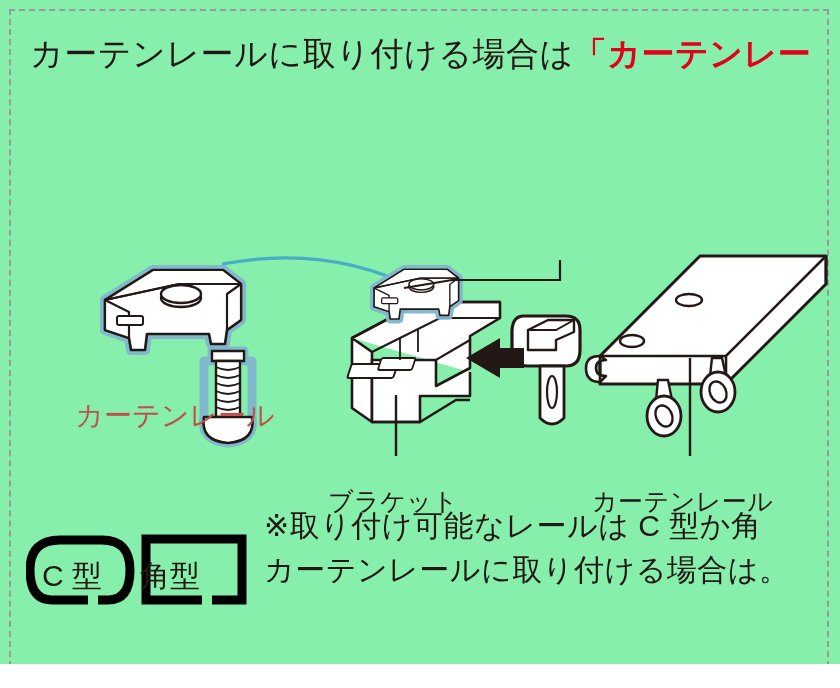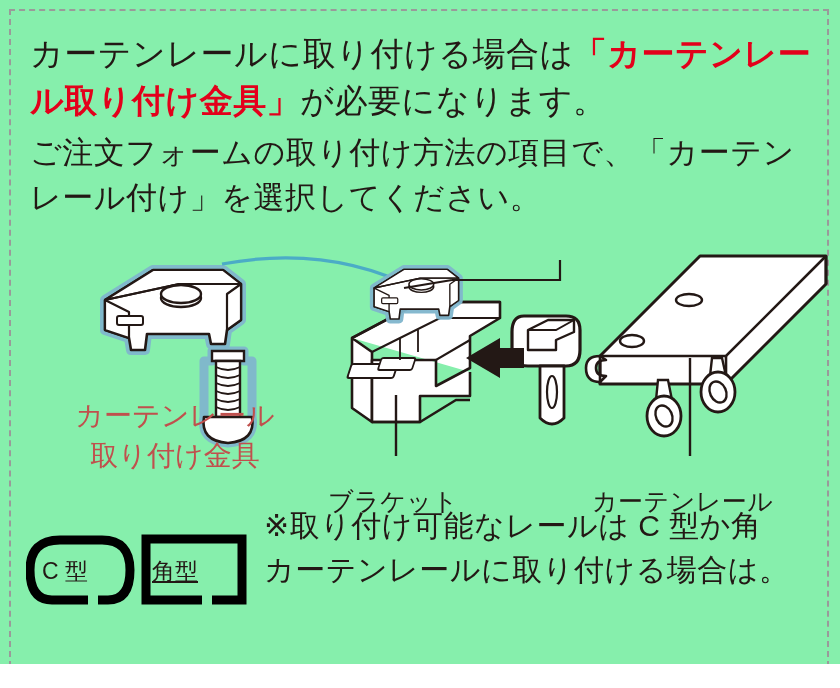--- a/index.html
+++ b/index.html
@@ -89,26 +89,26 @@
   
   #rail-icons {
     position: absolute;
     left: 26px;
     top: 534px;
     width: 225px;
     height: 72px;
   }
   .rail-icon-text {
     position: absolute;
-    font-size: 23px;
+    font-size: 30px;
     color: #231815;
     white-space: nowrap;
   }
   #c-type-text { left: 42px; top: 556px; }
-  #kaku-type-text { left: 152px; top: 556px; text-decoration: underline; }
+  #kaku-type-text { left: 140px; top: 556px; }
 
   
   .note {
     position: absolute;
     left: 264px;
     top: 504px;
     width: 580px;
     font-size: 30px;
     line-height: 44px;
     color: #231815;
@@ -120,29 +120,22 @@
 <body>
 
 <div id="page">
 
   <div id="dashed-frame"></div>
 
   <div class="heading">
     <div>
       <span>カーテンレールに取り付ける場合は</span><span class="hl">「カーテンレー</span>
     </div>
-    <div>
-      <span class="hl">ル取り付け金具」</span><span>が必要になります。</span>
-    </div>
   </div>
 
-  <div class="para2">
-    <div>ご注文フォームの取り付け方法の項目で、「カーテン</div>
-    <div>レール付け」を選択してください。</div>
-  </div>
 
   <svg id="diagram" viewBox="0 0 840 230">
     <defs>
       <g id="clip-fitting">
 
         <path d="M10,42 L58,12 L128,12 L146,26 L146,62 L132,72 L130,86 L116,86 L114,76
                  L52,76 L50,92 L36,92 L34,80 L10,72 Z" fill="#ffffff" stroke="#231815" stroke-width="2.6" stroke-linejoin="round"></path>
         <path d="M10,42 L58,12 L128,12 L146,26 L84,26 Z" fill="#ffffff" stroke="#231815" stroke-width="2.2" stroke-linejoin="round"></path>
         <path d="M10,42 L84,26 L146,26" fill="none" stroke="#231815" stroke-width="2.2"></path>
         <path d="M84,26 L84,60" fill="none" stroke="#231815" stroke-width="1.6" opacity="0.0"></path>
@@ -253,21 +246,20 @@
         <ellipse cx="718" cy="152" rx="8" ry="11" fill="#ffffff" stroke="#231815" stroke-width="2.4" transform="rotate(-25 718 152)"></ellipse>
       </g>
       <path d="M600,116 L600,144" fill="none" stroke="#231815" stroke-width="2.6"></path>
     </g>
 
     <line x1="690" y1="118" x2="690" y2="216" stroke="#231815" stroke-width="2.4"></line>
   </svg>
 
   <div class="label-red">
     <div>カーテンレール</div>
-    <div>取り付け金具</div>
   </div>
 
   <div class="label-black" id="label-bracket">ブラケット</div>
   <div class="label-black" id="label-rail">カーテンレール</div>
 
   <svg id="rail-icons" viewBox="0 0 225 72">
 
     <g>
       <path d="M62,66 L26,66 Q4,66 4,36 Q4,6 34,6 L76,6 Q104,6 104,36 Q104,66 82,66 L72,66" fill="none" stroke="#000000" stroke-width="9" stroke-linecap="butt" stroke-linejoin="round"></path>
     </g>

